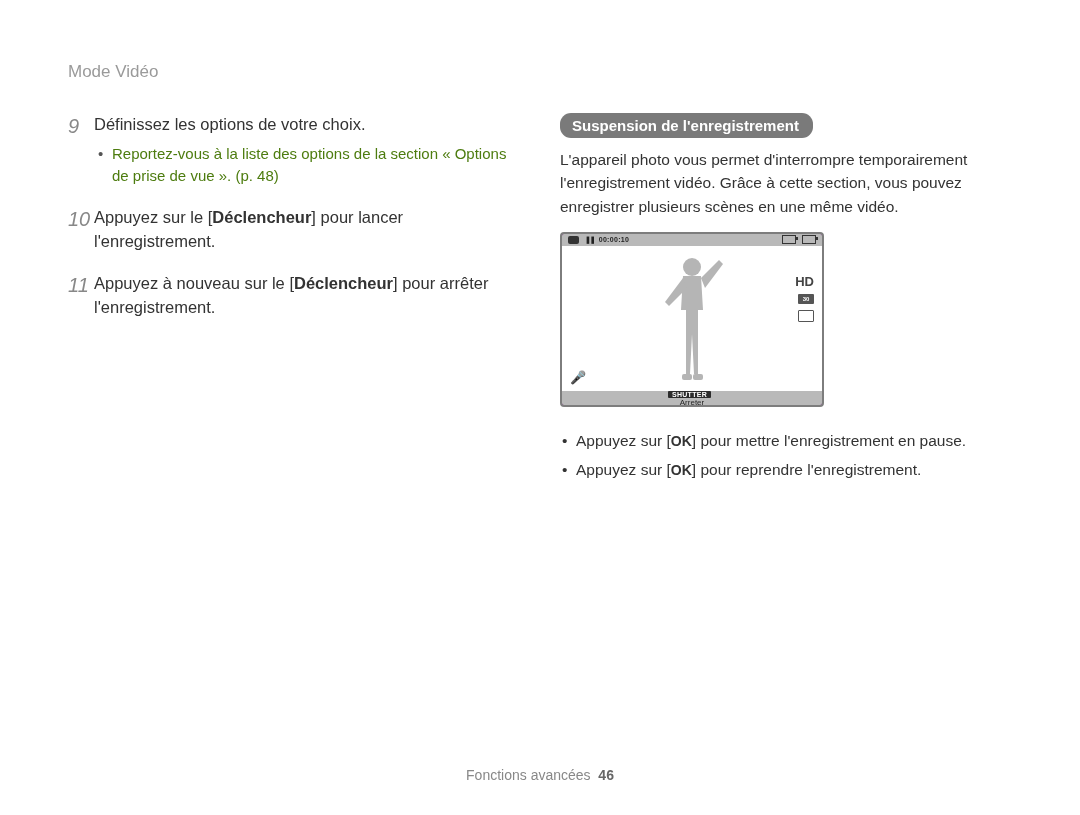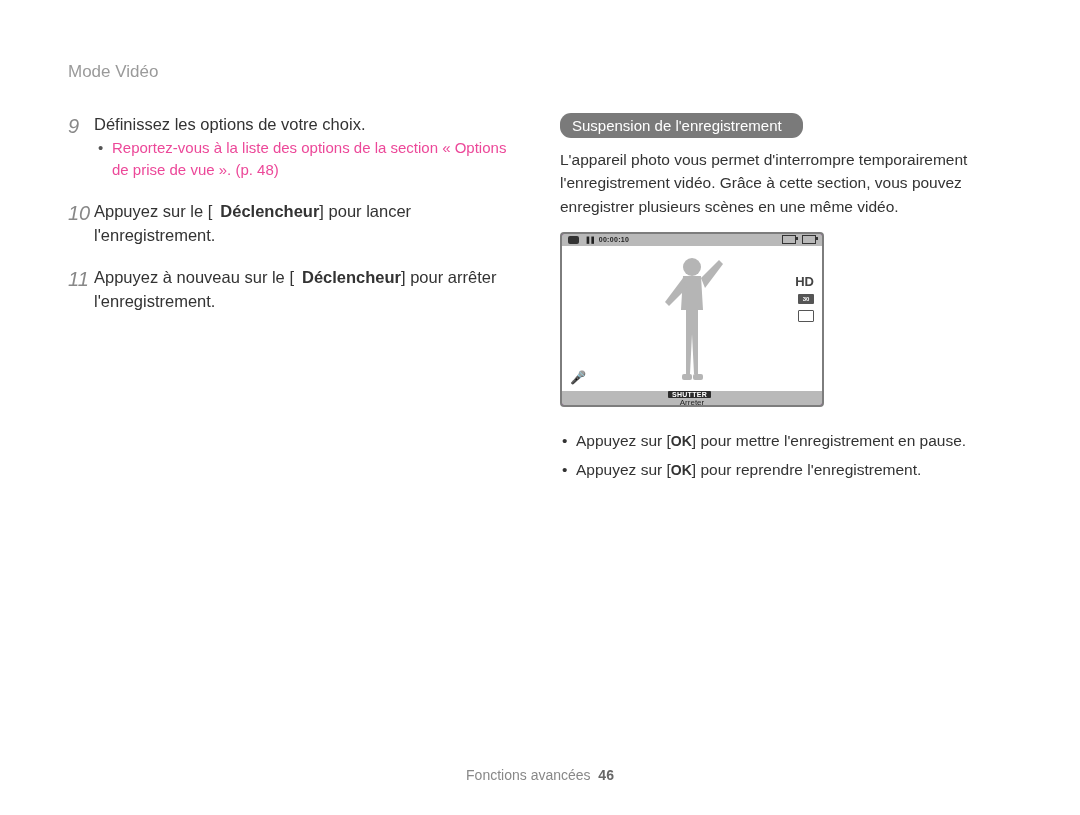--- a/index.html
+++ b/index.html
@@ -54,46 +54,46 @@
     line-height: 1.2;
     padding-top: 1px;
   }
   .step-body {
     flex: 1;
     font-size: 16.5px;
     line-height: 1.45;
     color: #333333;
   }
   .sub-bullet {
+    margin-top: 6px;
     padding-left: 18px;
     font-size: 15px;
-    color: #ec4899;
+    color: #4d7c0f;
     line-height: 1.5;
     position: relative;
   }
   .sub-bullet::before {
     content: "•";
     position: absolute;
     left: 4px;
     top: 0;
     color: #555555;
   }
   .bold {
     font-weight: 700;
-    padding-left: 8px;
   }
 
   .pill {
     display: inline-block;
     background: #7a7a7a;
     color: #ffffff;
     border-radius: 11px;
-    padding: 4px 21px 4px 12px;
+    padding: 4px 14px 4px 12px;
     font-size: 15px;
-    font-weight: 400;
+    font-weight: 700;
     margin-bottom: 10px;
     text-align: center;
   }
   .right-para {
     font-size: 15.5px;
     line-height: 1.5;
     color: #333333;
     margin-bottom: 14px;
   }
 

